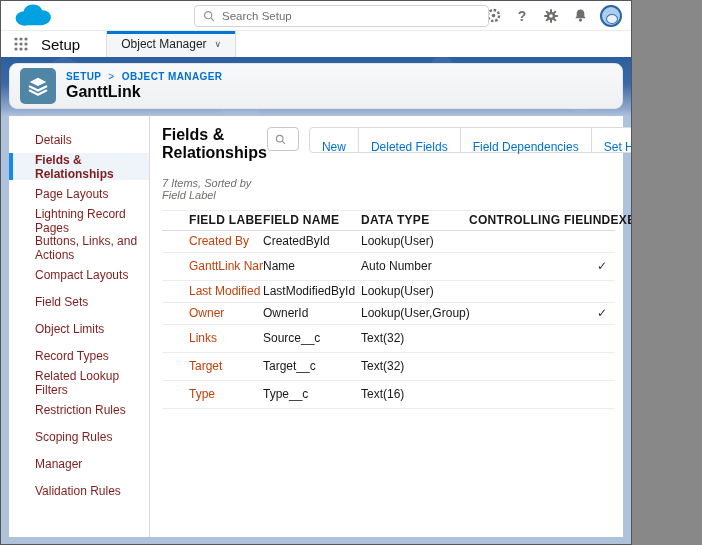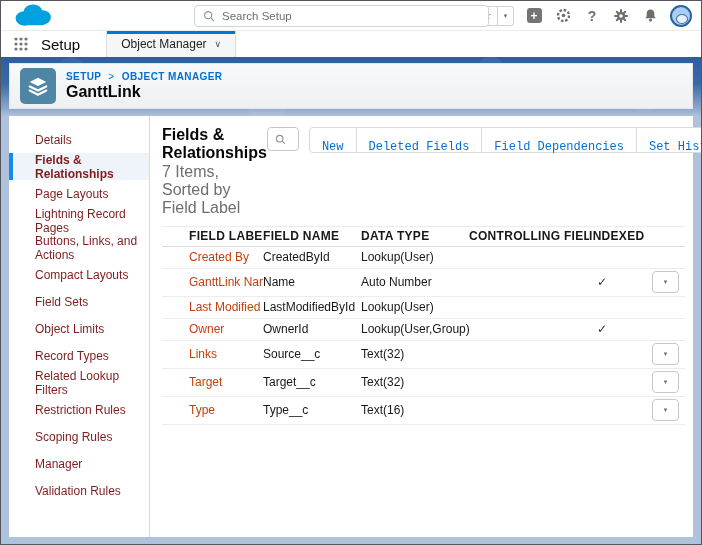--- a/index.html
+++ b/index.html
@@ -1,17 +1,17 @@
 <!DOCTYPE html>
 <html><head>
 <meta charset="utf-8">
 <style>
   * { margin:0; padding:0; box-sizing:border-box; }
   body { font-family:"Liberation Sans","DejaVu Sans",sans-serif; background:#888; }
-  .frame { width:702px; height:545px; border:1px solid #53575d; background:#aec2dc; overflow:hidden; position:relative; }
+  .frame { width:632px; height:545px; border:1px solid #53575d; background:#aec2dc; overflow:hidden; position:relative; }
 
   
   .topbar { height:30px; background:#fff; border-bottom:1px solid #ebebeb; position:relative; display:flex; align-items:center; }
   .sf-logo { margin-left:10px; display:flex; align-items:center; }
   .global-search { position:absolute; left:193px; top:4px; width:295px; height:22px; border:1px solid #d4d2d0; border-radius:4px; background:#fff; display:flex; align-items:center; padding:0 8px; }
   .global-search svg { flex:0 0 auto; margin-right:7px; }
   .global-search input { border:none; outline:none; flex:1; font-size:11.5px; color:#3e3e3c; font-family:inherit; background:transparent; }
   .global-search input::placeholder { color:#706e6b; }
   .top-icons { margin-left:auto; display:flex; align-items:center; gap:11px; padding-right:9px; }
   .fav-group { display:flex; }
@@ -35,43 +35,43 @@
 
   
   .banner { height:59px; padding:6px 8px 0 8px;
     background-image:
       radial-gradient(circle at 10% 25%, rgba(255,255,255,0.05) 0 14px, transparent 15px),
       radial-gradient(circle at 38% 85%, rgba(255,255,255,0.05) 0 18px, transparent 19px),
       radial-gradient(circle at 70% 20%, rgba(255,255,255,0.06) 0 12px, transparent 13px),
       radial-gradient(circle at 92% 65%, rgba(255,255,255,0.05) 0 16px, transparent 17px),
       linear-gradient(180deg,#2d5f9f 0%,#3a69a6 45%,#8fa9cd 88%,#aec2dc 100%);
   }
-  .banner-card { height:46px; background:linear-gradient(180deg,#f8f9fa,#eef0f2); border-radius:0; border:1px solid #e3e5e8; display:flex; align-items:center; padding:0 10px; }
+  .banner-card { height:46px; background:linear-gradient(180deg,#f8f9fa,#eef0f2); border-radius:8px; border:1px solid #e3e5e8; display:flex; align-items:center; padding:0 10px; }
   .obj-icon { width:36px; height:36px; border-radius:5px; background:#5086a5; display:flex; align-items:center; justify-content:center; margin-right:10px; }
   .bc-line { font-size:10px; font-weight:bold; letter-spacing:.4px; color:#0070d2; }
   .bc-line .sep { color:#0070d2; margin:0 4px; font-weight:normal; }
   .page-title { font-size:16px; font-weight:bold; color:#080707; margin-top:1px; }
 
   
   .content { height:421px; margin:0 8px; background:#fff; display:flex; }
   .sidebar { width:141px; border-right:1px solid #dddbda; padding-top:10px; flex:0 0 auto; }
   .sb-item { height:27px; display:flex; align-items:center; padding-left:22px; font-size:12px; color:#7f1d1d; cursor:pointer; border-left:4px solid transparent; }
   .sb-item.active { font-weight:bold; background:#eef4fa; border-left:4px solid #1589ee; }
 
   .main { flex:1; padding:10px 8px 0 12px; min-width:0; }
   .main-head { display:flex; align-items:flex-start; }
   .head-text { margin-right:auto; }
   .main-heading { font-size:16px; font-weight:bold; color:#080707; line-height:1.15; }
-  .main-sub { font-size:16px; color:#706e6b; margin-top:0; }
+  .main-sub { font-size:11px; color:#706e6b; margin-top:14px;font-style:italic; }
   .quick-find { width:110px; height:24px; border:1px solid #c9c7c5; border-radius:4px; display:flex; align-items:center; padding:0 7px; margin:1px 10px 0 0; background:#fff; }
   .quick-find svg { margin-right:5px; flex:0 0 auto; }
   .quick-find input { border:none; outline:none; width:100%; font-size:11px; color:#3e3e3c; font-family:inherit; }
   .quick-find input::placeholder { color:#706e6b; }
   .btn-group { display:flex; margin-top:1px; }
-  .btn-group button { height:26px; padding:12px 12px; background:#fff; border:1px solid #dddbda; border-left-width:0; color:#0070d2; font-size:12px; font-family:Liberation Mono, monospace; cursor:pointer; white-space:nowrap; }
+  .btn-group button { height:26px; padding:12px 12px; background:#fff; border:1px solid #dddbda; border-left-width:0; color:#0070d2; font-size:12px; font-family:Liberation Sans, sans-serif; cursor:pointer; white-space:nowrap; }
   .btn-group button:first-child { border-left-width:1px; border-radius:4px 0 0 4px; }
   .btn-group button:last-child { border-radius:0 4px 4px 0; }
 
   
   .ftable { margin-top:9px; }
   .thead, .trow { display:grid; grid-template-columns:101px 98px 108px 120px 57px 1fr; align-items:center; }
   .thead { border-top:1px solid #ececec; border-bottom:1px solid #dddbda; height:21px; }
   .th { font-size:10.5px; font-weight:bold; letter-spacing:.3px; color:#0070d2; white-space:nowrap; display:flex; align-items:center; }
   .th:first-child, .td:first-child { padding-left:27px; }
   .trow { min-height:22px; border-bottom:1px solid #ececec; }

